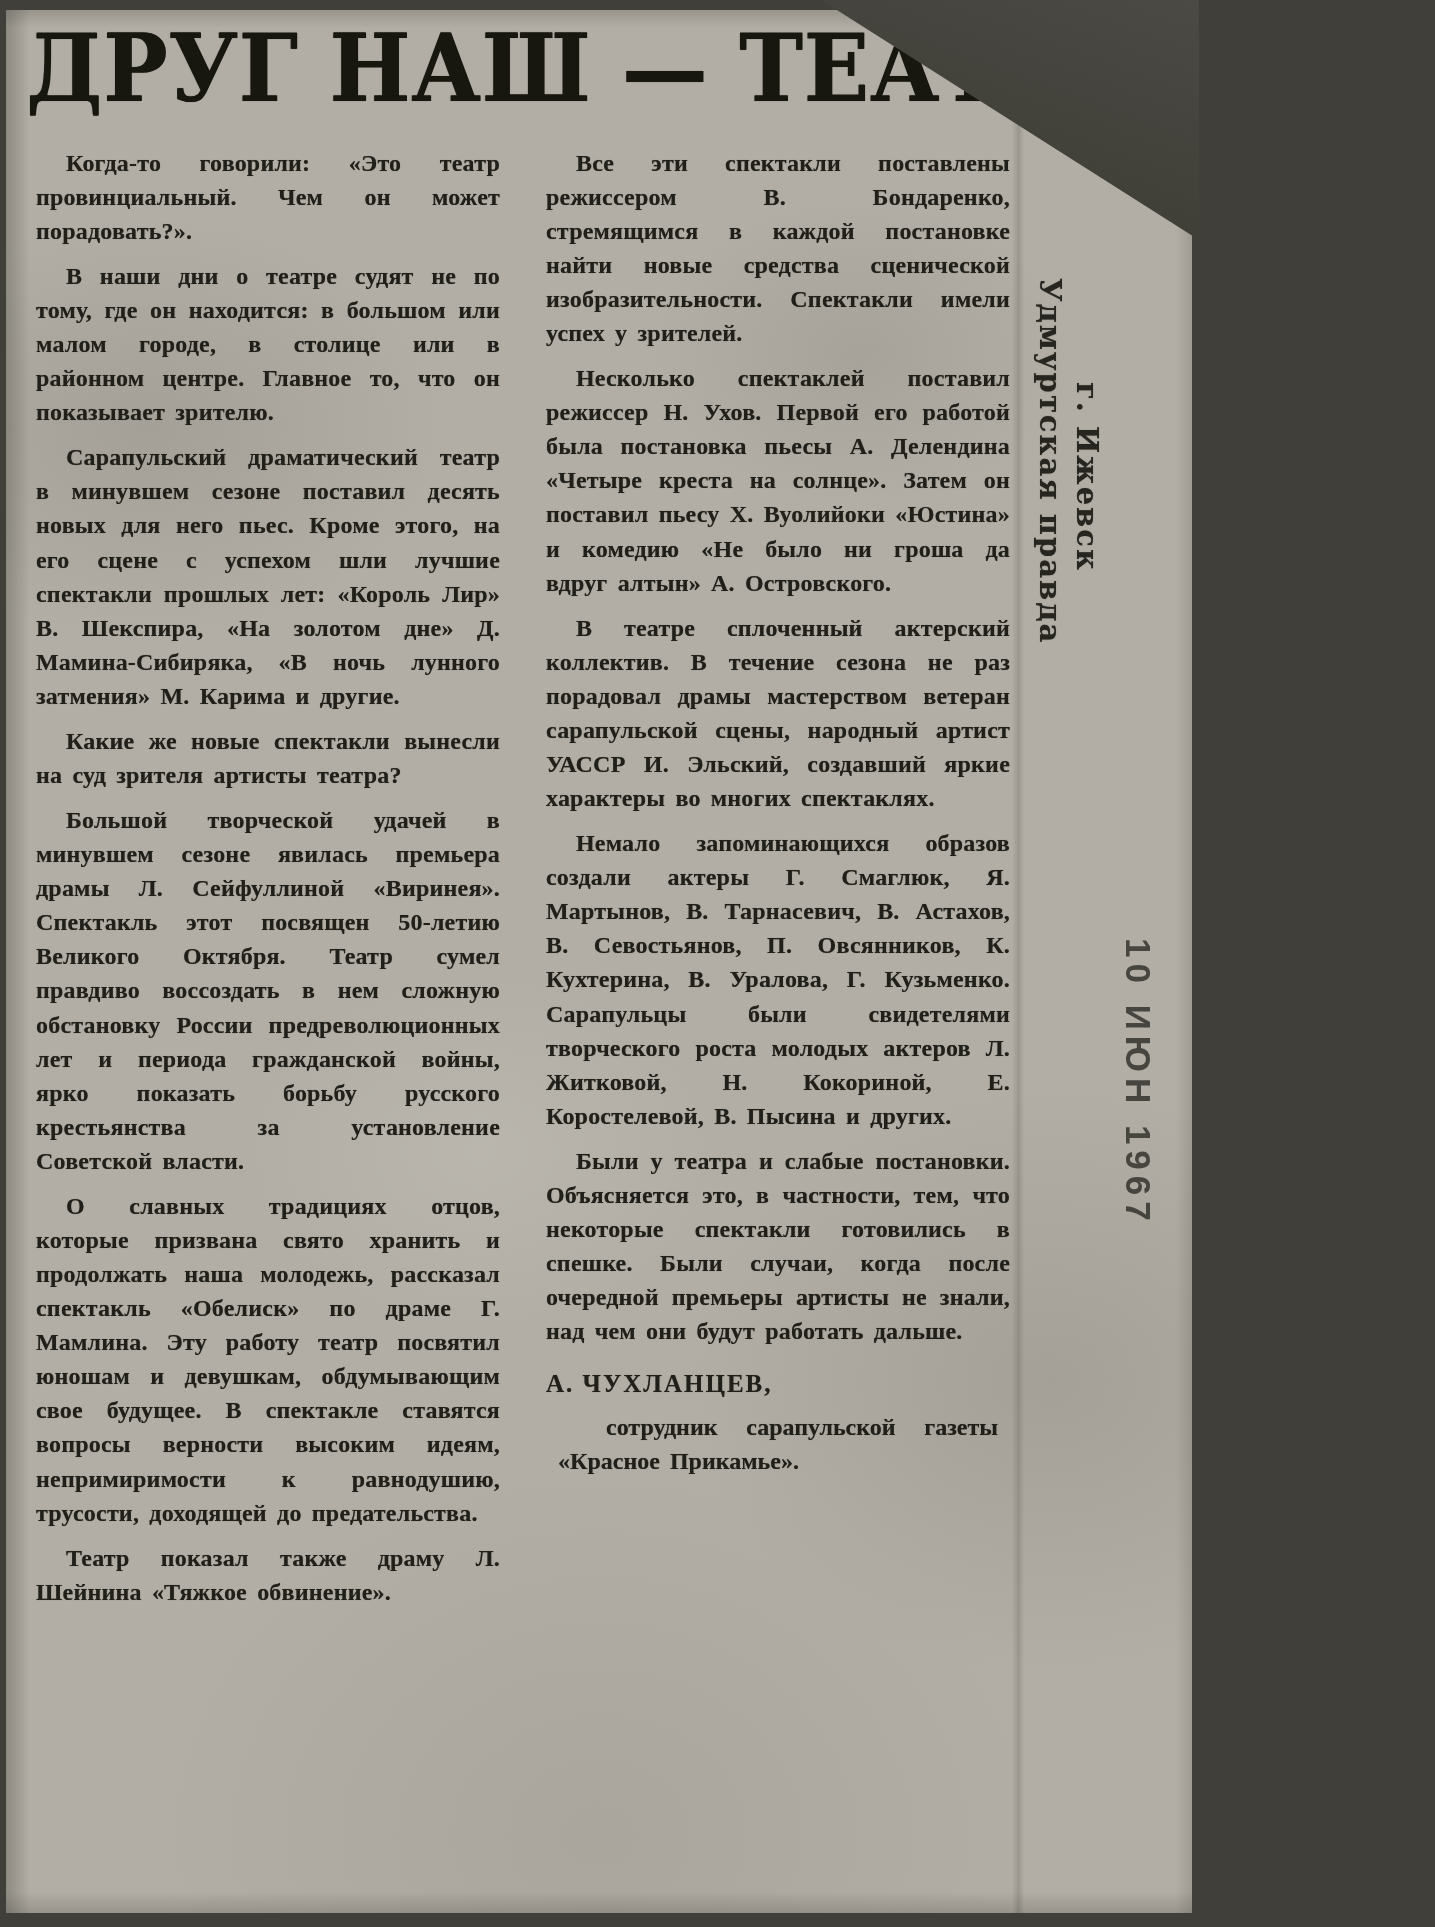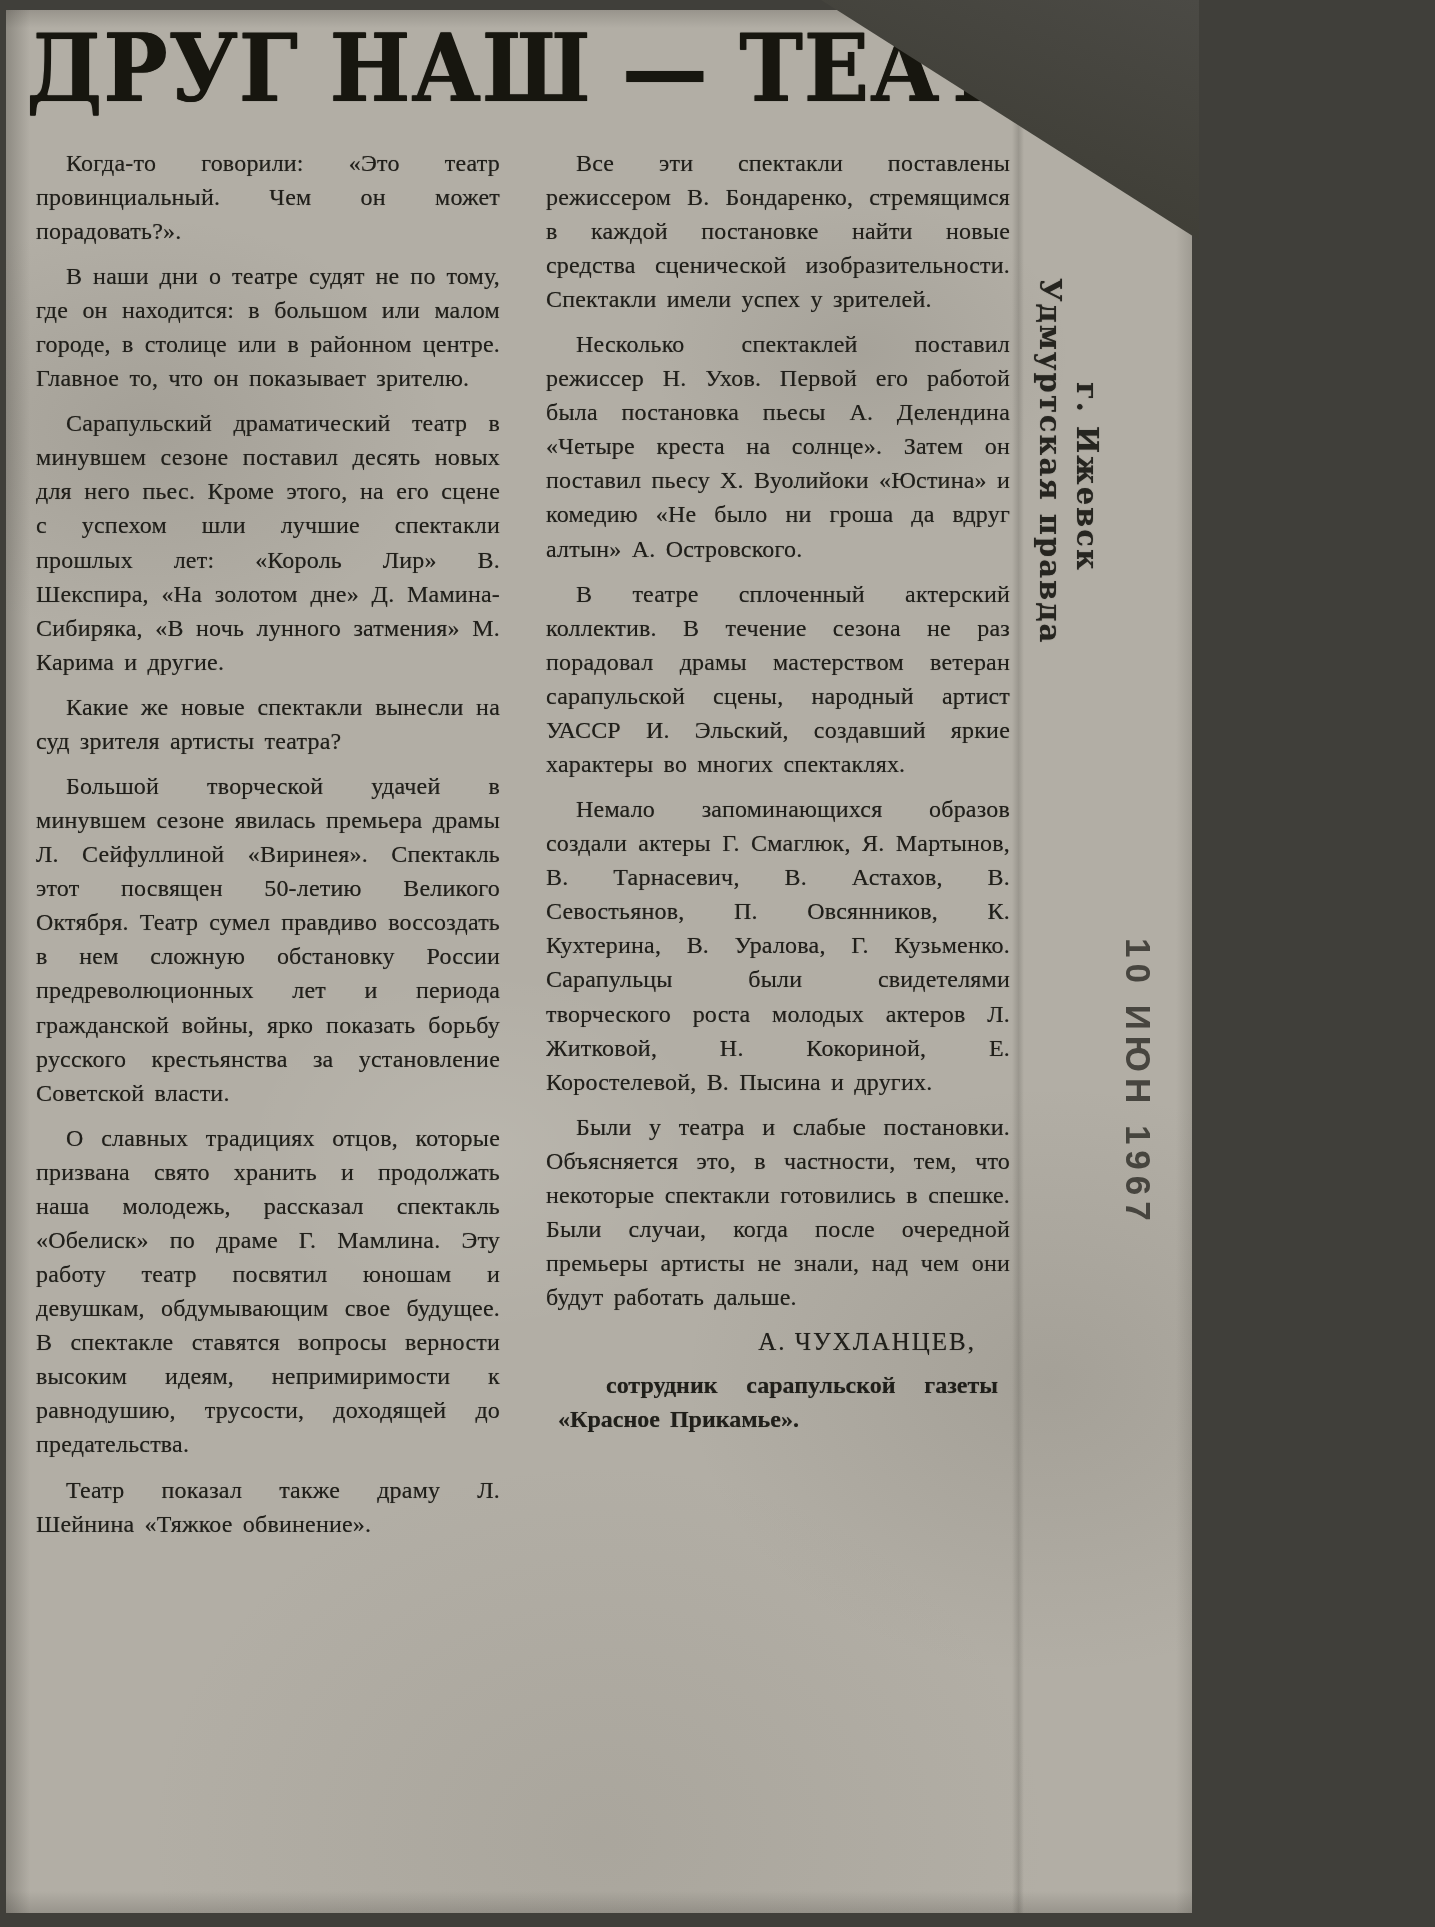--- a/index.html
+++ b/index.html
@@ -62,33 +62,32 @@
     gap: 46px;
     margin-top: 28px;
     padding-left: 12px;
     padding-right: 4px;
   }
   .col { flex: 1 1 0; min-width: 0; }
   .para {
     margin: 0 0 11px 0;
     font-size: 24px;
     line-height: 1.42;
-    font-weight: 400;
+    font-weight: 700;
     text-align: justify;
     text-indent: 30px;
     color: #201f1a;
     word-spacing: 4px;
     letter-spacing: 0.2px;
     text-shadow: 0 0 0.7px rgba(25,24,20,0.55);
   }
   .sig-name {
-    margin: 14px 34px 2px 0;
+    margin: 22px 34px 2px 0;
     font-size: 25px;
-    font-weight: 400;
-    text-align: right;
+    font-weight: 700;
     letter-spacing: 2px;
     color: #201f1a;
     text-shadow: 0 0 0.7px rgba(25,24,20,0.55);
   }
   .sig-role {
     margin: 12px;
     font-size: 24px;
     line-height: 1.42;
     font-weight: 700;
     text-align: justify;

